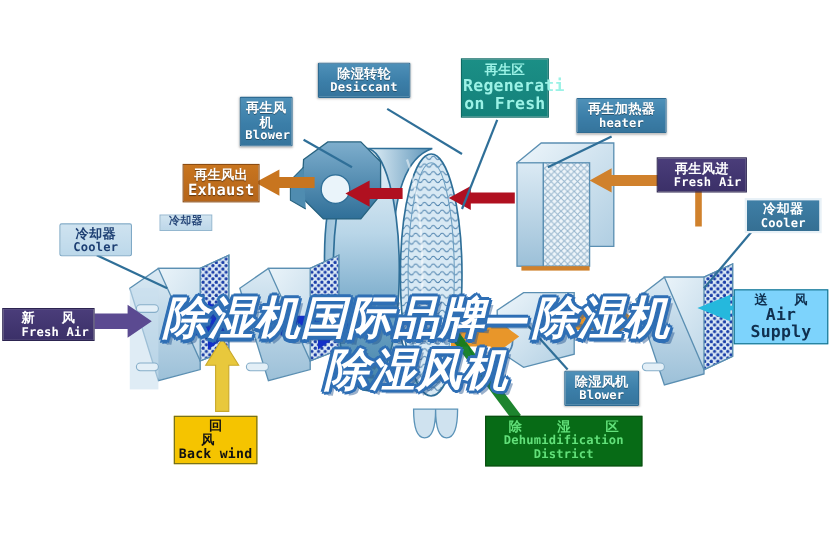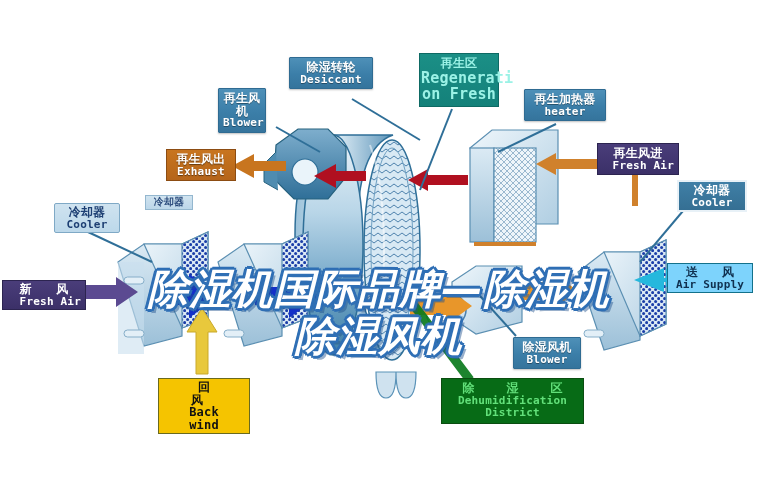--- a/index.html
+++ b/index.html
@@ -24,21 +24,21 @@
   
   .cool-l{background:linear-gradient(180deg,#cfe3f0 0%,#bcd8ea 100%);
           border:1px solid #7fa9c6;color:#1d3f73;border-radius:2px;}
   .cool-l .cn{font-size:12px;}
   .cool-l .en{font-size:11px;}
 
   
   .exh{background:linear-gradient(180deg,#c8751f 0%,#b5651a 100%);
        border:1px solid #8c4c12;color:#ffffff;}
   .exh .cn{font-size:12px;text-shadow:0 1px 1px rgba(0,0,0,.5);}
-  .exh .en{font-size:11px;text-shadow:0 1px 1px rgba(0,0,0,.5);}
+  .exh .en{font-size:14px;text-shadow:0 1px 1px rgba(0,0,0,.5);}
 
   
   .pur{background:linear-gradient(180deg,#4a3d7a 0%,#3b3068 100%);
        border:1px solid #2c2450;color:#ffffff;}
   .pur .cn{font-size:12px;}
   .pur .en{font-size:11px;text-align:right;}
 
   
   .teal{background:linear-gradient(180deg,#1b8f86 0%,#14817a 100%);
         border:1px solid #0e6a64;color:#9bf2e6;}
@@ -51,21 +51,21 @@
   .grn .en{font-size:11px;line-height:1.15;}
 
   
   .yel{background:#f5c400;border:1px solid #6a6a1e;color:#111111;}
   .yel .cn{font-size:12px;letter-spacing:14px;text-indent:14px;}
   .yel .en{font-size:12px;}
 
   
   .cya{background:#7dd3fc;border:1px solid #13718b;color:#10304f;}
   .cya .cn{font-size:12px;letter-spacing:6px;text-indent:6px;}
-  .cya .en{font-size:11px;}
+  .cya .en{font-size:15px;}
 
   
   .cool-r{background:linear-gradient(180deg,#3f7fa6 0%,#356f93 100%);
           border:2px solid #e8f1f7;color:#ffffff;}
   .cool-r .cn{font-size:12px;}
   .cool-r .en{font-size:11px;}
 
   
   .cool-tiny{background:linear-gradient(180deg,#cfe3f0 0%,#b9d5e8 100%);
              border:1px solid #8fb4cd;color:#1d3f73;opacity:.95;}
@@ -290,21 +290,21 @@
   <div class="lbl cool-r" style="left:677px;top:180px;width:70px;padding:2px 4px;">
     <span class="cn">冷却器</span>
     <span class="en">Cooler</span>
   </div>
 
   <div class="lbl pur" style="left:2px;top:280px;width:84px;padding:2px 4px;">
     <span class="cn">新　　风</span>
     <span class="en">Fresh Air</span>
   </div>
 
-  <div class="lbl yel" style="left:158px;top:378px;width:92px;padding:2px 12px;">
+  <div class="lbl yel" style="left:158px;top:378px;width:76px;padding:2px 0;">
     <span class="cn">回　风</span>
     <span class="en">Back wind</span>
   </div>
 
   <div class="lbl cal" style="left:513px;top:337px;width:68px;padding:3px 4px;">
     <span class="cn">除湿风机</span>
     <span class="en">Blower</span>
   </div>
 
   <div class="lbl grn" style="left:441px;top:378px;width:143px;padding:3px 4px;">

